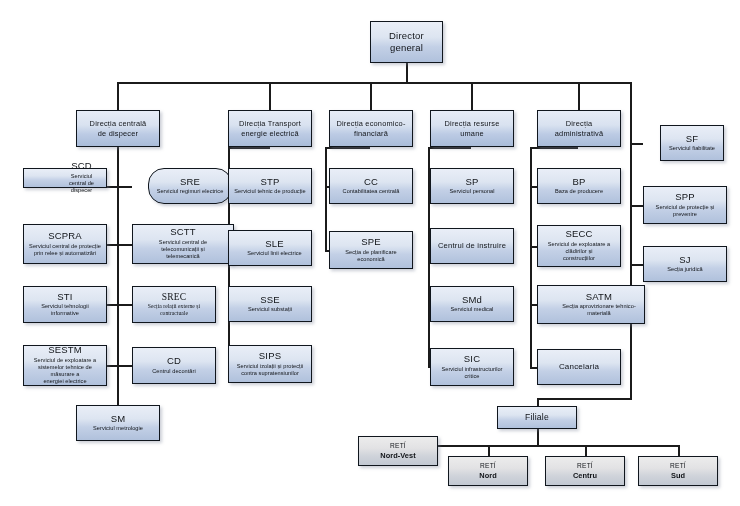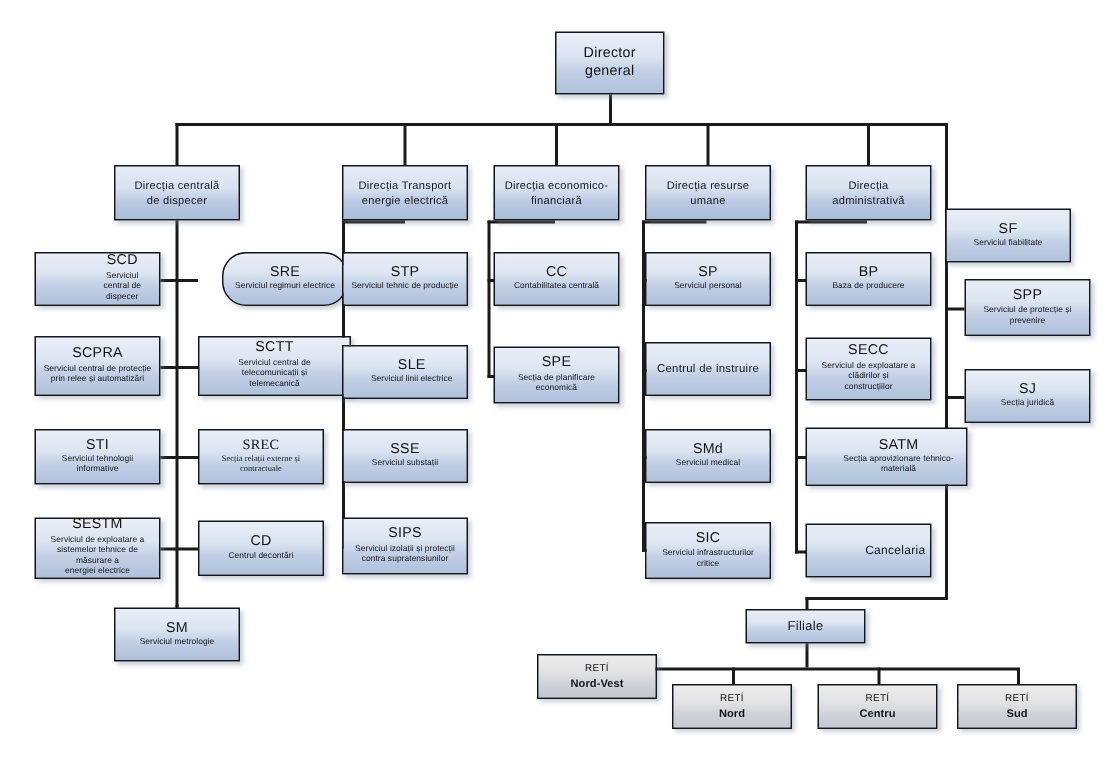--- a/index.html
+++ b/index.html
@@ -149,21 +149,21 @@
   <div class="node dept single" style="left:329px;top:110px;width:84px;height:37px;">
     <div class="abbr">Direcția economico-<br>financiară</div>
   </div>
   <div class="node dept single" style="left:430px;top:110px;width:84px;height:37px;">
     <div class="abbr">Direcția resurse<br>umane</div>
   </div>
   <div class="node dept single" style="left:537px;top:110px;width:84px;height:37px;">
     <div class="abbr">Direcția<br>administrativă</div>
   </div>
 
-  <div class="node" style="left:23px;top:168px;width:84px;height:36px;padding-left:36px;">
+  <div class="node" style="left:23px;top:168px;width:84px;height:20px;padding-left:36px;">
     <div class="abbr">SCD</div>
     <div class="desc">Serviciul central de dispecer</div>
   </div>
   <div class="node" style="left:23px;top:224px;width:84px;height:40px;">
     <div class="abbr">SCPRA</div>
     <div class="desc">Serviciul central de protecție<br>prin relee și automatizări</div>
   </div>
   <div class="node" style="left:23px;top:286px;width:84px;height:37px;">
     <div class="abbr">STI</div>
     <div class="desc">Serviciul tehnologii<br>informative</div>
@@ -242,25 +242,25 @@
     <div class="desc">Baza de producere</div>
   </div>
   <div class="node" style="left:537px;top:225px;width:84px;height:42px;">
     <div class="abbr">SECC</div>
     <div class="desc">Serviciul de exploatare a<br>clădirilor și<br>construcțiilor</div>
   </div>
   <div class="node" style="left:537px;top:285px;width:108px;height:39px;padding-left:19px;">
     <div class="abbr">SATM</div>
     <div class="desc">Secția aprovizionare tehnico-<br>materială</div>
   </div>
-  <div class="node single" style="left:537px;top:349px;width:84px;height:36px;align-items:flex-end;">
+  <div class="node single" style="left:537px;top:349px;width:84px;height:36px;">
     <div class="abbr" style="font-size:8px;">Cancelaria</div>
   </div>
 
-  <div class="node" style="left:630px;top:125px;width:84px;height:36px;margin-top:14px;">
+  <div class="node" style="left:660px;top:125px;width:64px;height:36px;">
     <div class="abbr">SF</div>
     <div class="desc">Serviciul fiabilitate</div>
   </div>
   <div class="node" style="left:643px;top:186px;width:84px;height:38px;">
     <div class="abbr">SPP</div>
     <div class="desc">Serviciul de protecție și<br>prevenire</div>
   </div>
   <div class="node" style="left:643px;top:246px;width:84px;height:36px;">
     <div class="abbr">SJ</div>
     <div class="desc">Secția juridică</div>

